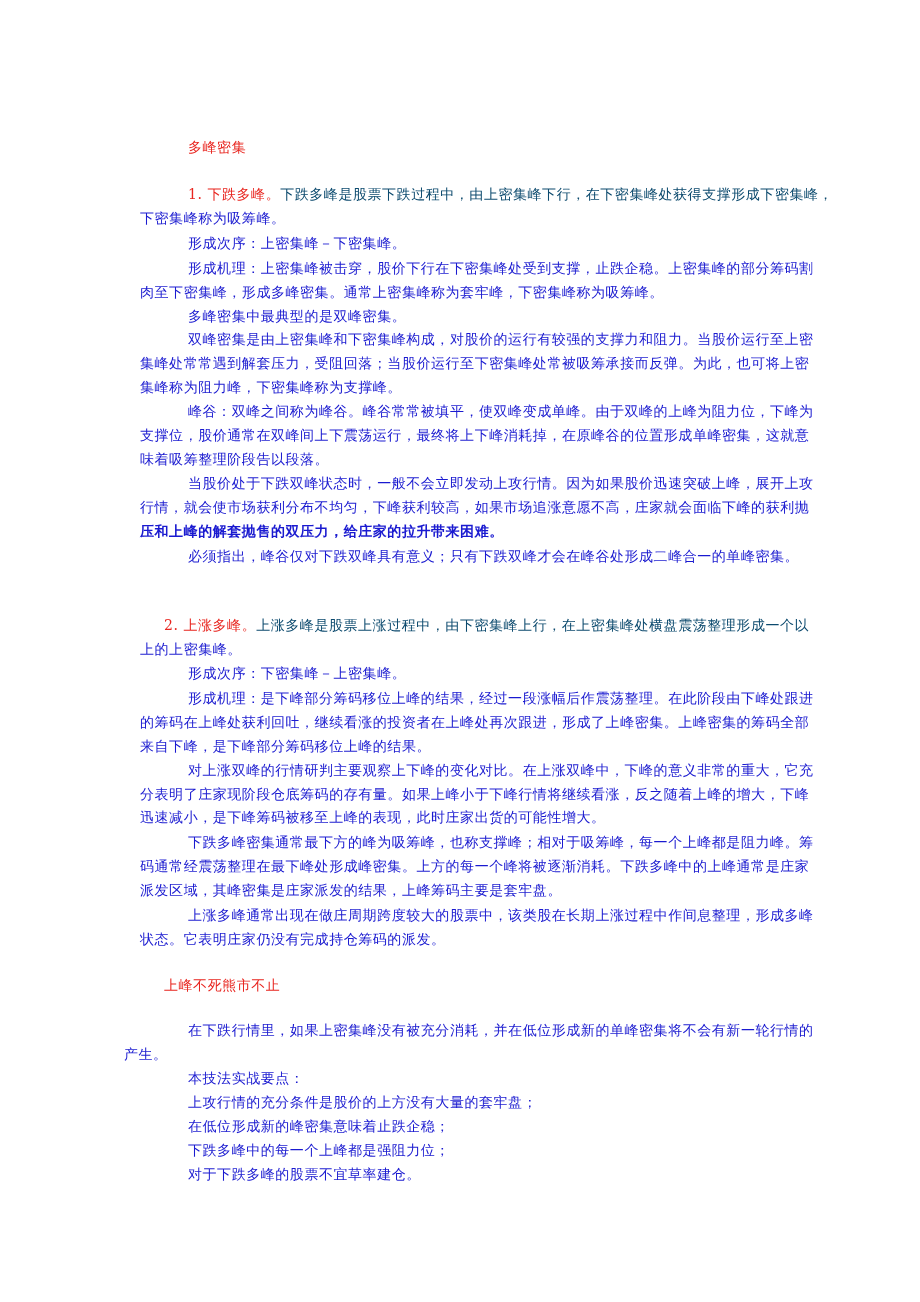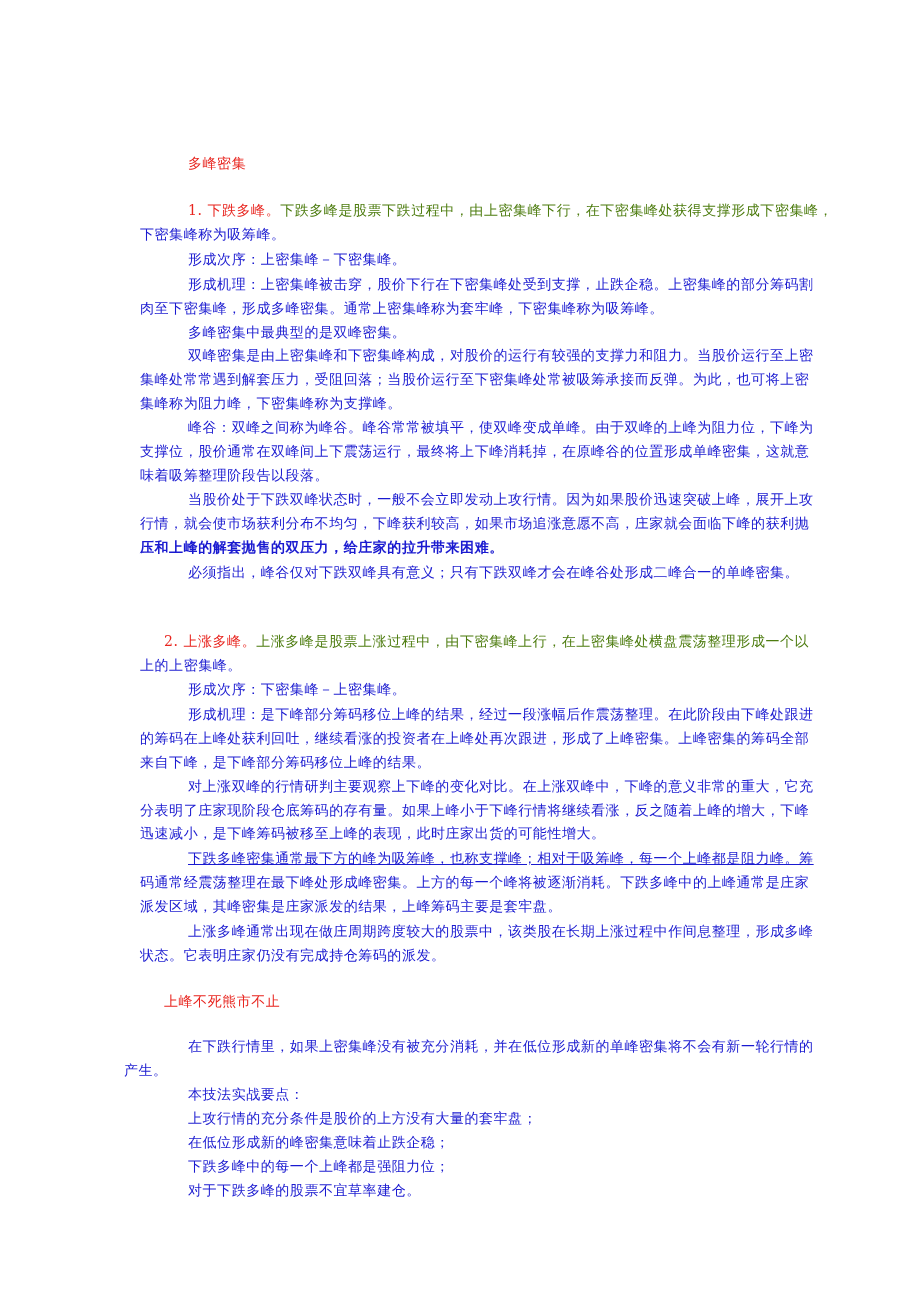--- a/index.html
+++ b/index.html
@@ -1,21 +1,21 @@
 <!DOCTYPE html>
 <html><head>
 <meta charset="utf-8">
 <style>
   html, body { margin: 0; padding: 0; background: #ffffff; }
   body { width: 920px; height: 1302px; position: relative; overflow: hidden;
          font-family: "DejaVu Serif", "Liberation Serif", serif; }
-  .page { position: absolute; left: 0; top: 0; width: 920px; height: 966px; margin-top: 16px; }
+  .page { position: absolute; left: 0; top: 0; width: 920px; height: 966px; }
   .ln { position: absolute; font-size: 14px; line-height: 20px; white-space: nowrap; color: #1a1ad0; letter-spacing: 0.55px; }
   .red { color: #e8251f; }
-  .blue { color: #4d7c0f; }
+  .blue { color: #0c4a6e; }
 </style>
 </head>
 <body>
 
 <div class="page">
 
   <div class="ln red" style="left:188px;top:137px;">多峰密集</div>
 
   <div class="ln" style="left:188px;top:184px;"><span class="red">1. 下跌多峰。</span><span class="blue">下跌多峰是股票下跌过程中，由上密集峰下行，在下密集峰处获得支撑形成下密集峰，</span></div>
   <div class="ln" style="left:140px;top:208px;">下密集峰称为吸筹峰。</div>
@@ -36,21 +36,21 @@
 
   <div class="ln" style="left:164px;top:615px;"><span class="red">2. 上涨多峰。</span><span class="blue">上涨多峰是股票上涨过程中，由下密集峰上行，在上密集峰处横盘震荡整理形成一个以</span></div>
   <div class="ln" style="left:140px;top:639px;">上的上密集峰。</div>
   <div class="ln" style="left:188px;top:663px;">形成次序：下密集峰－上密集峰。</div>
   <div class="ln" style="left:188px;top:688px;">形成机理：是下峰部分筹码移位上峰的结果，经过一段涨幅后作震荡整理。在此阶段由下峰处跟进</div>
   <div class="ln" style="left:140px;top:712px;">的筹码在上峰处获利回吐，继续看涨的投资者在上峰处再次跟进，形成了上峰密集。上峰密集的筹码全部</div>
   <div class="ln" style="left:140px;top:736px;">来自下峰，是下峰部分筹码移位上峰的结果。</div>
   <div class="ln" style="left:188px;top:760px;">对上涨双峰的行情研判主要观察上下峰的变化对比。在上涨双峰中，下峰的意义非常的重大，它充</div>
   <div class="ln" style="left:140px;top:784px;">分表明了庄家现阶段仓底筹码的存有量。如果上峰小于下峰行情将继续看涨，反之随着上峰的增大，下峰</div>
   <div class="ln" style="left:140px;top:808px;font-family:Liberation Mono, monospace;">迅速减小，是下峰筹码被移至上峰的表现，此时庄家出货的可能性增大。</div>
-  <div class="ln" style="left:188px;top:832px;text-decoration:underline;">下跌多峰密集通常最下方的峰为吸筹峰，也称支撑峰；相对于吸筹峰，每一个上峰都是阻力峰。筹</div>
+  <div class="ln" style="left:188px;top:832px;">下跌多峰密集通常最下方的峰为吸筹峰，也称支撑峰；相对于吸筹峰，每一个上峰都是阻力峰。筹</div>
   <div class="ln" style="left:140px;top:856px;">码通常经震荡整理在最下峰处形成峰密集。上方的每一个峰将被逐渐消耗。下跌多峰中的上峰通常是庄家</div>
   <div class="ln" style="left:140px;top:880px;">派发区域，其峰密集是庄家派发的结果，上峰筹码主要是套牢盘。</div>
   <div class="ln" style="left:188px;top:905px;">上涨多峰通常出现在做庄周期跨度较大的股票中，该类股在长期上涨过程中作间息整理，形成多峰</div>
   <div class="ln" style="left:140px;top:929px;">状态。它表明庄家仍没有完成持仓筹码的派发。</div>
 
   <div class="ln red" style="left:164px;top:975px;">上峰不死熊市不止</div>
   <div class="ln" style="left:188px;top:1020px;">在下跌行情里，如果上密集峰没有被充分消耗，并在低位形成新的单峰密集将不会有新一轮行情的</div>
   <div class="ln" style="left:124px;top:1044px;">产生。</div>
   <div class="ln" style="left:188px;top:1068px;">本技法实战要点：</div>
   <div class="ln" style="left:188px;top:1092px;">上攻行情的充分条件是股价的上方没有大量的套牢盘；</div>

